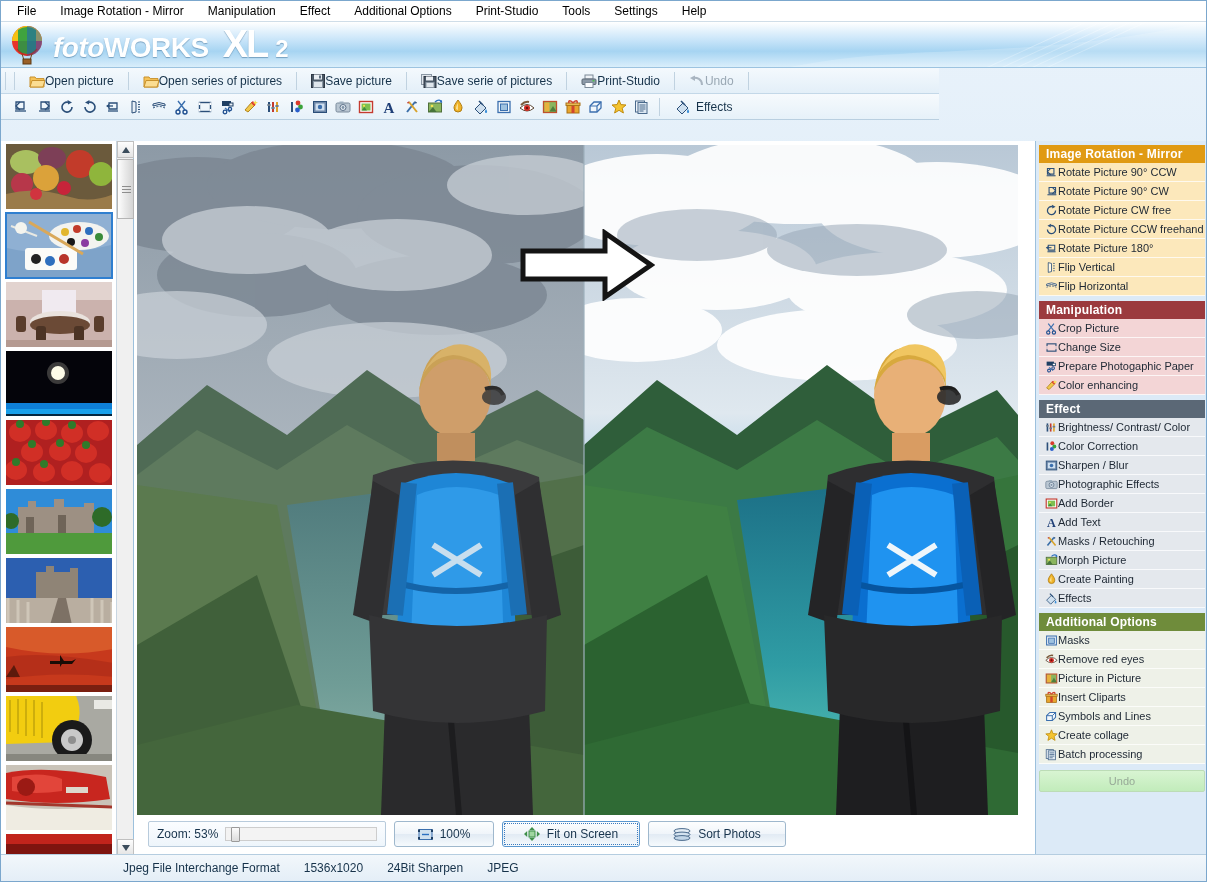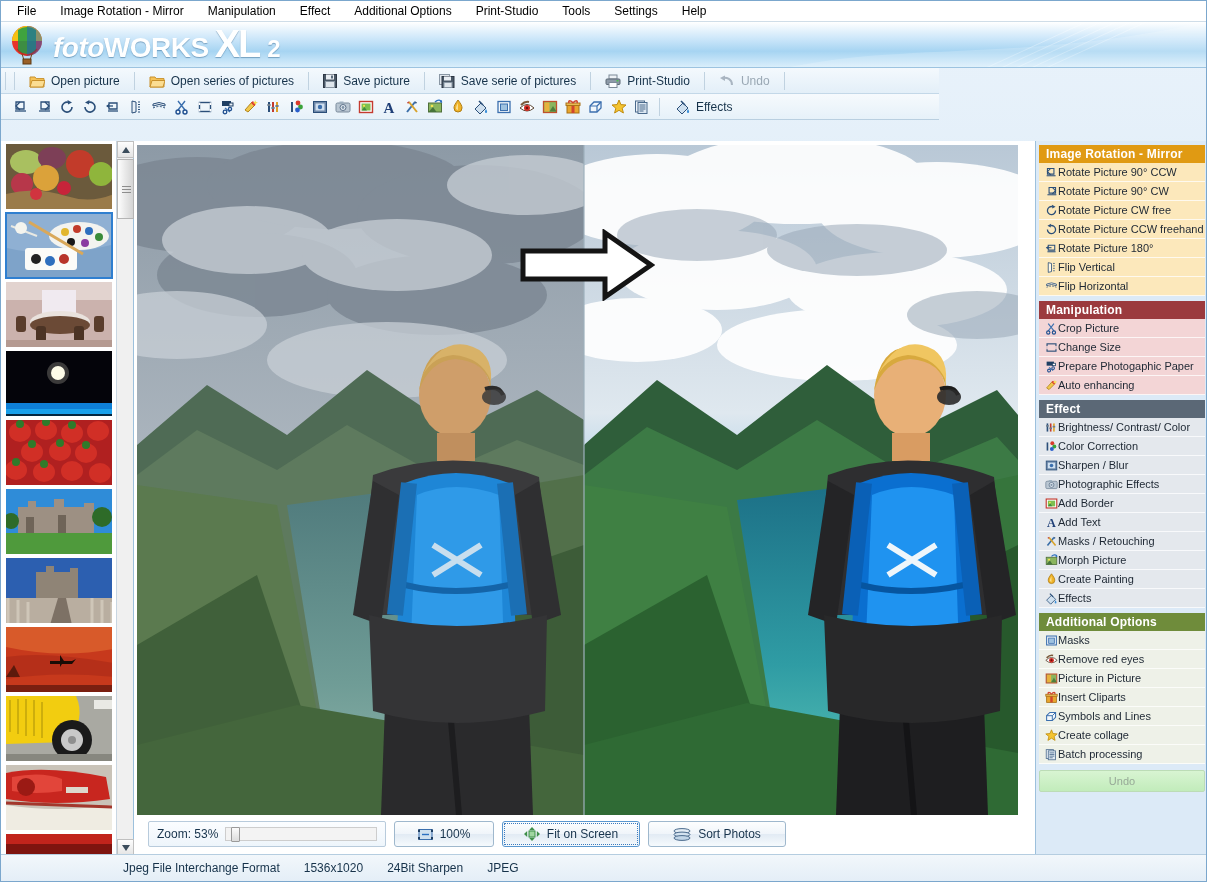--- a/index.html
+++ b/index.html
@@ -90,34 +90,34 @@
   .logo-text {
     margin-left: 8px;
     display: flex; align-items: baseline;
     font-weight: bold;
     text-shadow: 0 1px 1px rgba(60,110,150,.55);
     color: #ffffff;
     z-index: 2;
   }
   .logo-foto { font-style: italic; font-size: 28px; letter-spacing: -0.5px; }
   .logo-works { font-size: 28px; letter-spacing: -0.5px; }
-  .logo-xl { font-size: 38px; margin-left: 6px; letter-spacing: -2px; }
+  .logo-xl { font-size: 38px; margin-left: 14px; letter-spacing: -2px; }
   .logo-2 { font-size: 24px; margin-left: 8px; }
 
   
   .toolbar-main {
     height: 26px;
     background: linear-gradient(180deg,#f4f9fd 0%, #e3eff8 100%);
     border-bottom: 1px solid #c3d8e8;
     display: flex; align-items: center;
     width: 938px;
   }
   .tb-sep { width: 1px; height: 18px; background: #c0d2e0; margin: 0 4px; }
   .tb-btn {
-    display: flex; align-items: center; gap: 6px;
+    display: flex; align-items: center; 
     height: 22px; padding: 0 10px;
     font-size: 12px; color: #16324a;
     cursor: pointer; white-space: nowrap;
   }
   .tb-btn.disabled { color: #9aa8b4; cursor: default; }
 
   
   .toolbar-icons {
     height: 26px;
     background: linear-gradient(180deg,#f6fafd 0%, #e6f1f9 100%);
@@ -1120,21 +1120,21 @@
           <span>Prepare Photogaphic Paper</span>
         </div>
         <div class="sb-item" style="background:#f3d5d6">
           <span class="sb-ico">
             <svg width="13" height="13" viewBox="0 0 16 16">
                 <path d="M2 13 L9 5 L12 8 L5 15 Z" fill="#f2c84b" stroke="#b2861f" transform="translate(0,-2)"></path>
                 <path d="M9 3 L12 6" stroke="#d33" stroke-width="2.5"></path>
                 <path d="M12 1 L13 3 L15 3.5 L13 4.5 L12.5 6.5 L11.5 4.6 L9.6 4 L11.6 3 Z" fill="#f5e04a"></path>
               </svg>
           </span>
-          <span>Auto enhancing</span>
+          <span>Color enhancing</span>
         </div>
       </div>
 
       <div class="sb-section">
         <div class="sb-header" style="background:#5b6876">Effect</div>
         <div class="sb-item" style="background:#e4e8ed">
           <span class="sb-ico">
             <svg width="13" height="13" viewBox="0 0 16 16">
                 <rect x="2" y="3" width="2" height="10" fill="#2b4f79"></rect>
                 <rect x="6" y="3" width="2" height="10" fill="#c23b2e"></rect>

